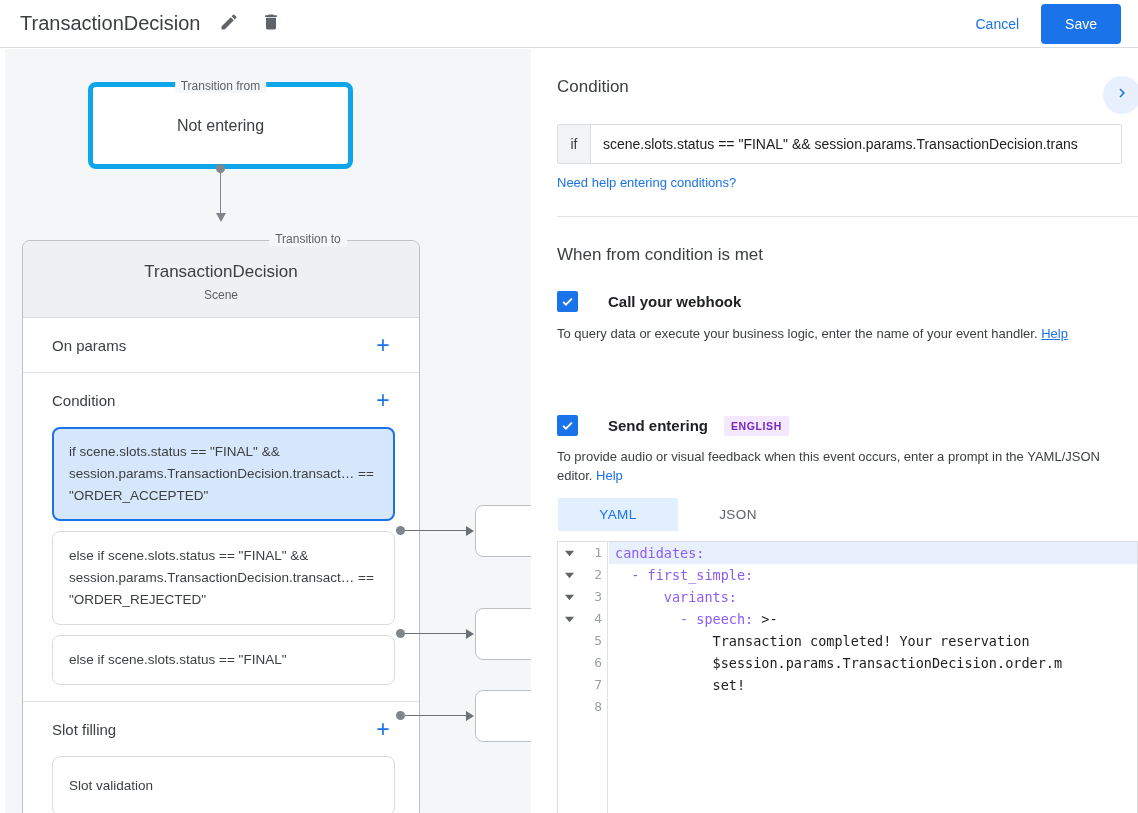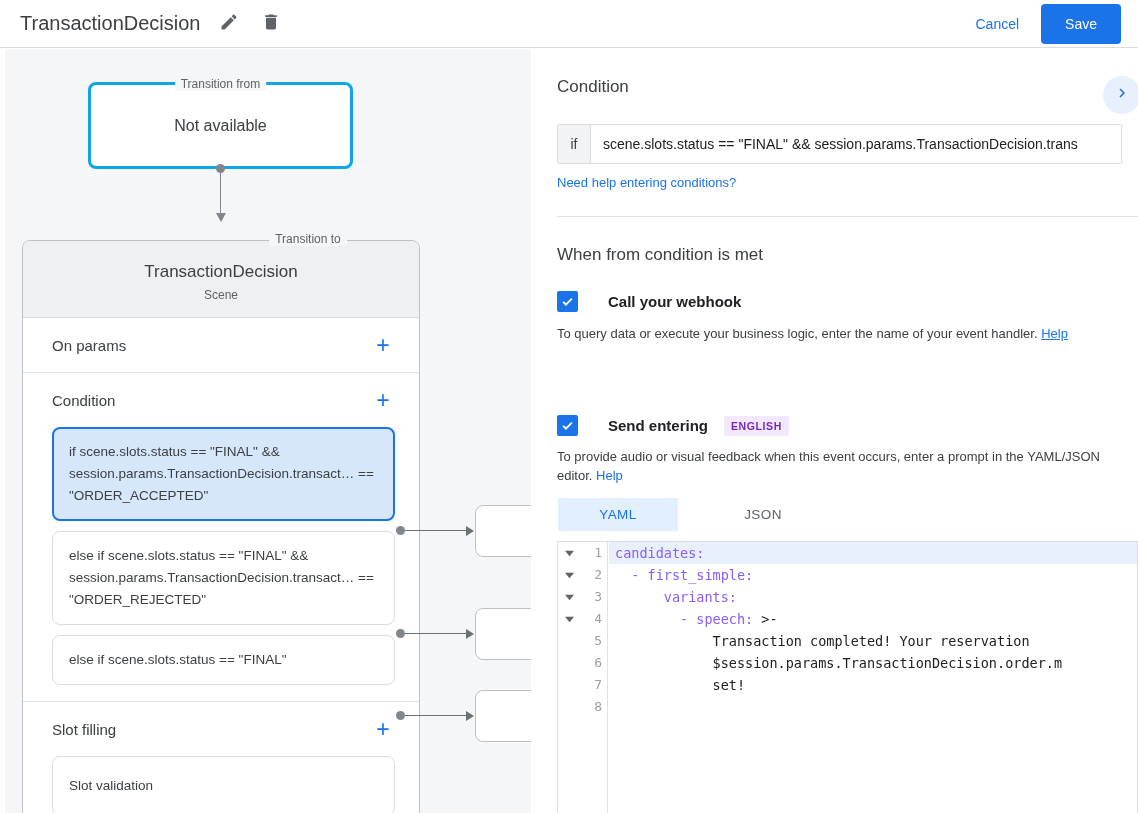--- a/index.html
+++ b/index.html
@@ -62,21 +62,21 @@
   }
   #left-strip {
     position: absolute; left: 0; top: 49px;
     width: 5px; height: 764px;
     background: #ffffff;
   }
 
   
   .fs-card {
     position: absolute;
-    border: 3px solid #0ea5e9;
+    border: 5px solid #0ea5e9;
     border-radius: 8px;
     background: #ffffff;
   }
   .fs-legend {
     position: absolute;
     top: -8px;
     background: #f5f6f7;
     padding: 0 6px;
     font-size: 12px;
     color: #5f6368;
@@ -278,21 +278,20 @@
     border: 1px solid #dadce0; border-radius: 2px;
     padding: 0 12px; font-size: 15px; color: #202124;
     outline: none;
     font-family: "Liberation Sans", sans-serif;
     caret-color: #202124;
   }
 
   #editor-tabs {
     position: absolute; left: 558px; top: 498px;
     display: flex;
-    gap: 25px;
   }
   .editor-tab {
     width: 120px; height: 33px;
     display: flex; align-items: center; justify-content: center;
     font-size: 13.5px; color: #5f6368;
     cursor: pointer; font-weight: 500;
     letter-spacing: 0.4px;
   }
   .editor-tab.active { background: #e1efff; color: #1a73e8; }
 
@@ -370,21 +369,21 @@
   <button id="cancel-button">Cancel</button>
   <button id="save-button">Save</button>
 </div>
 
 <div id="left-strip"></div>
 
 <div id="left-panel">
 
   <div id="transition-from-card" class="fs-card">
     <div class="fs-legend">Transition from</div>
-    <div id="transition-from-value">Not available</div>
+    <div id="transition-from-value">Not entering</div>
   </div>
 
   <div id="conn-dot"></div>
   <div id="conn-line"></div>
   <div id="conn-arrow"></div>
 
   <div id="scene-card-legend">Transition to</div>
 
   <div class="branch-box" style="left:470px; top:456px; width:110px; height:52px;"></div>
   <div class="branch-box" style="left:470px; top:559px; width:110px; height:52px;"></div>

